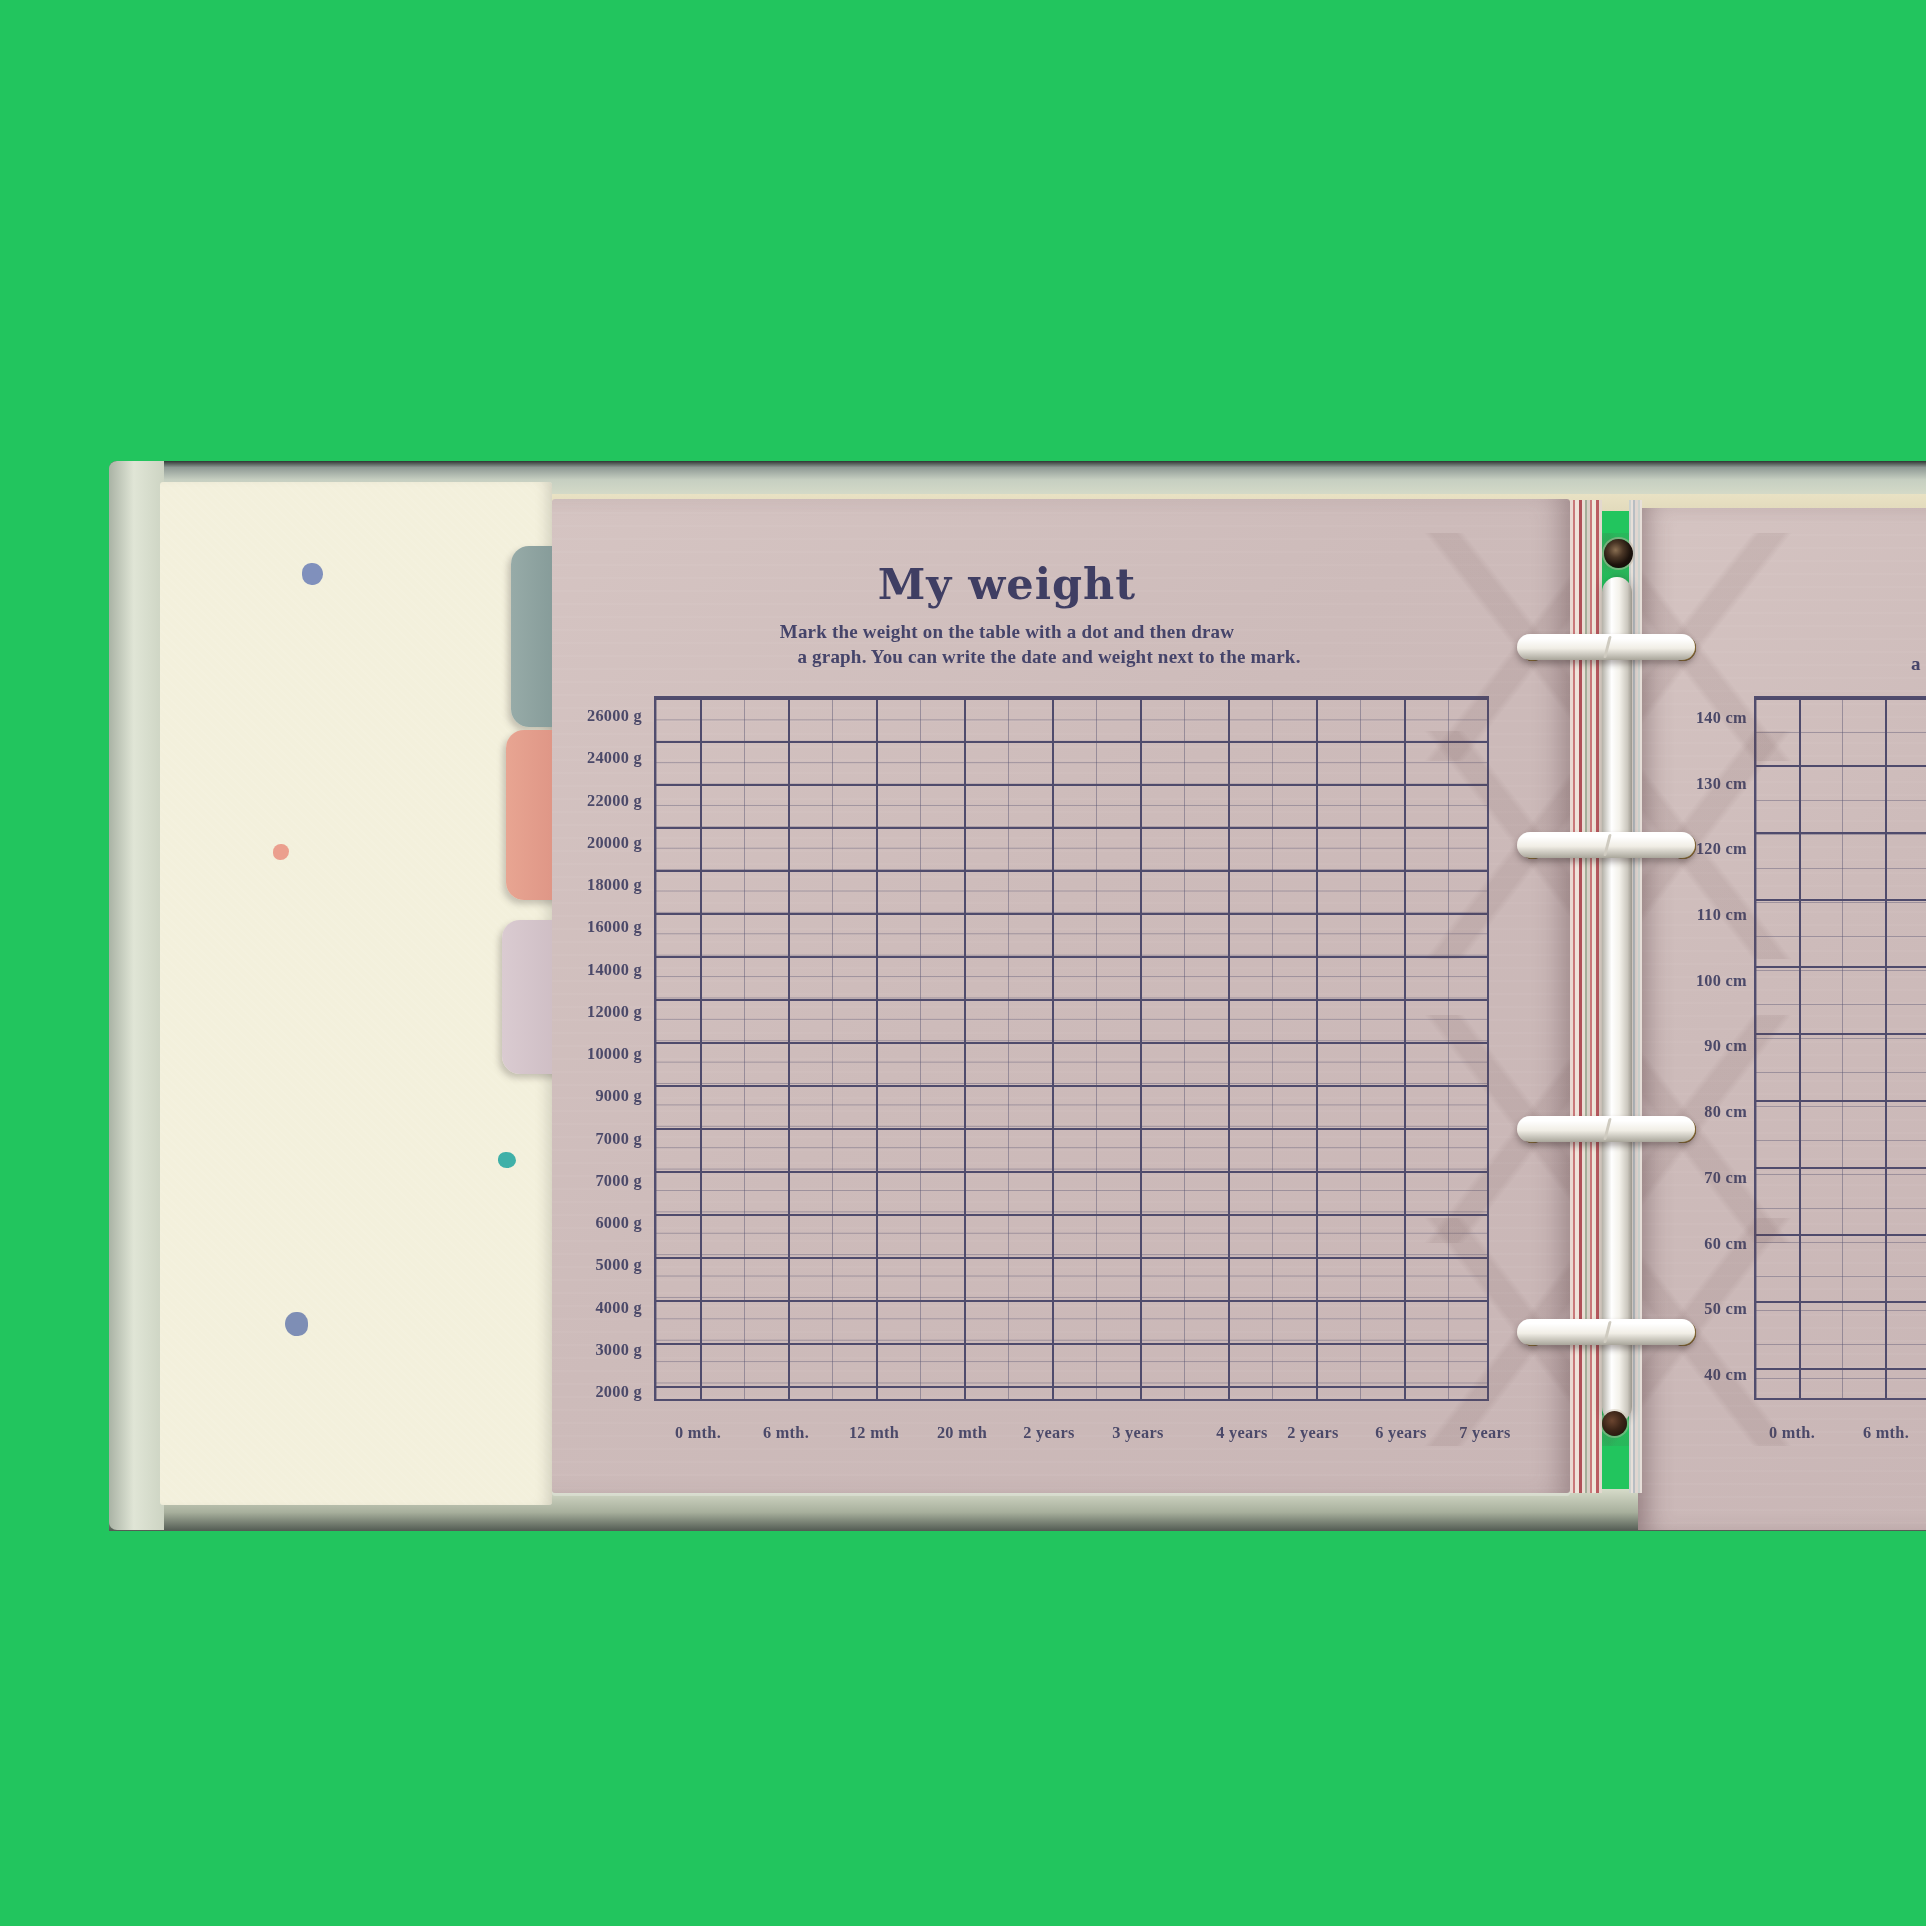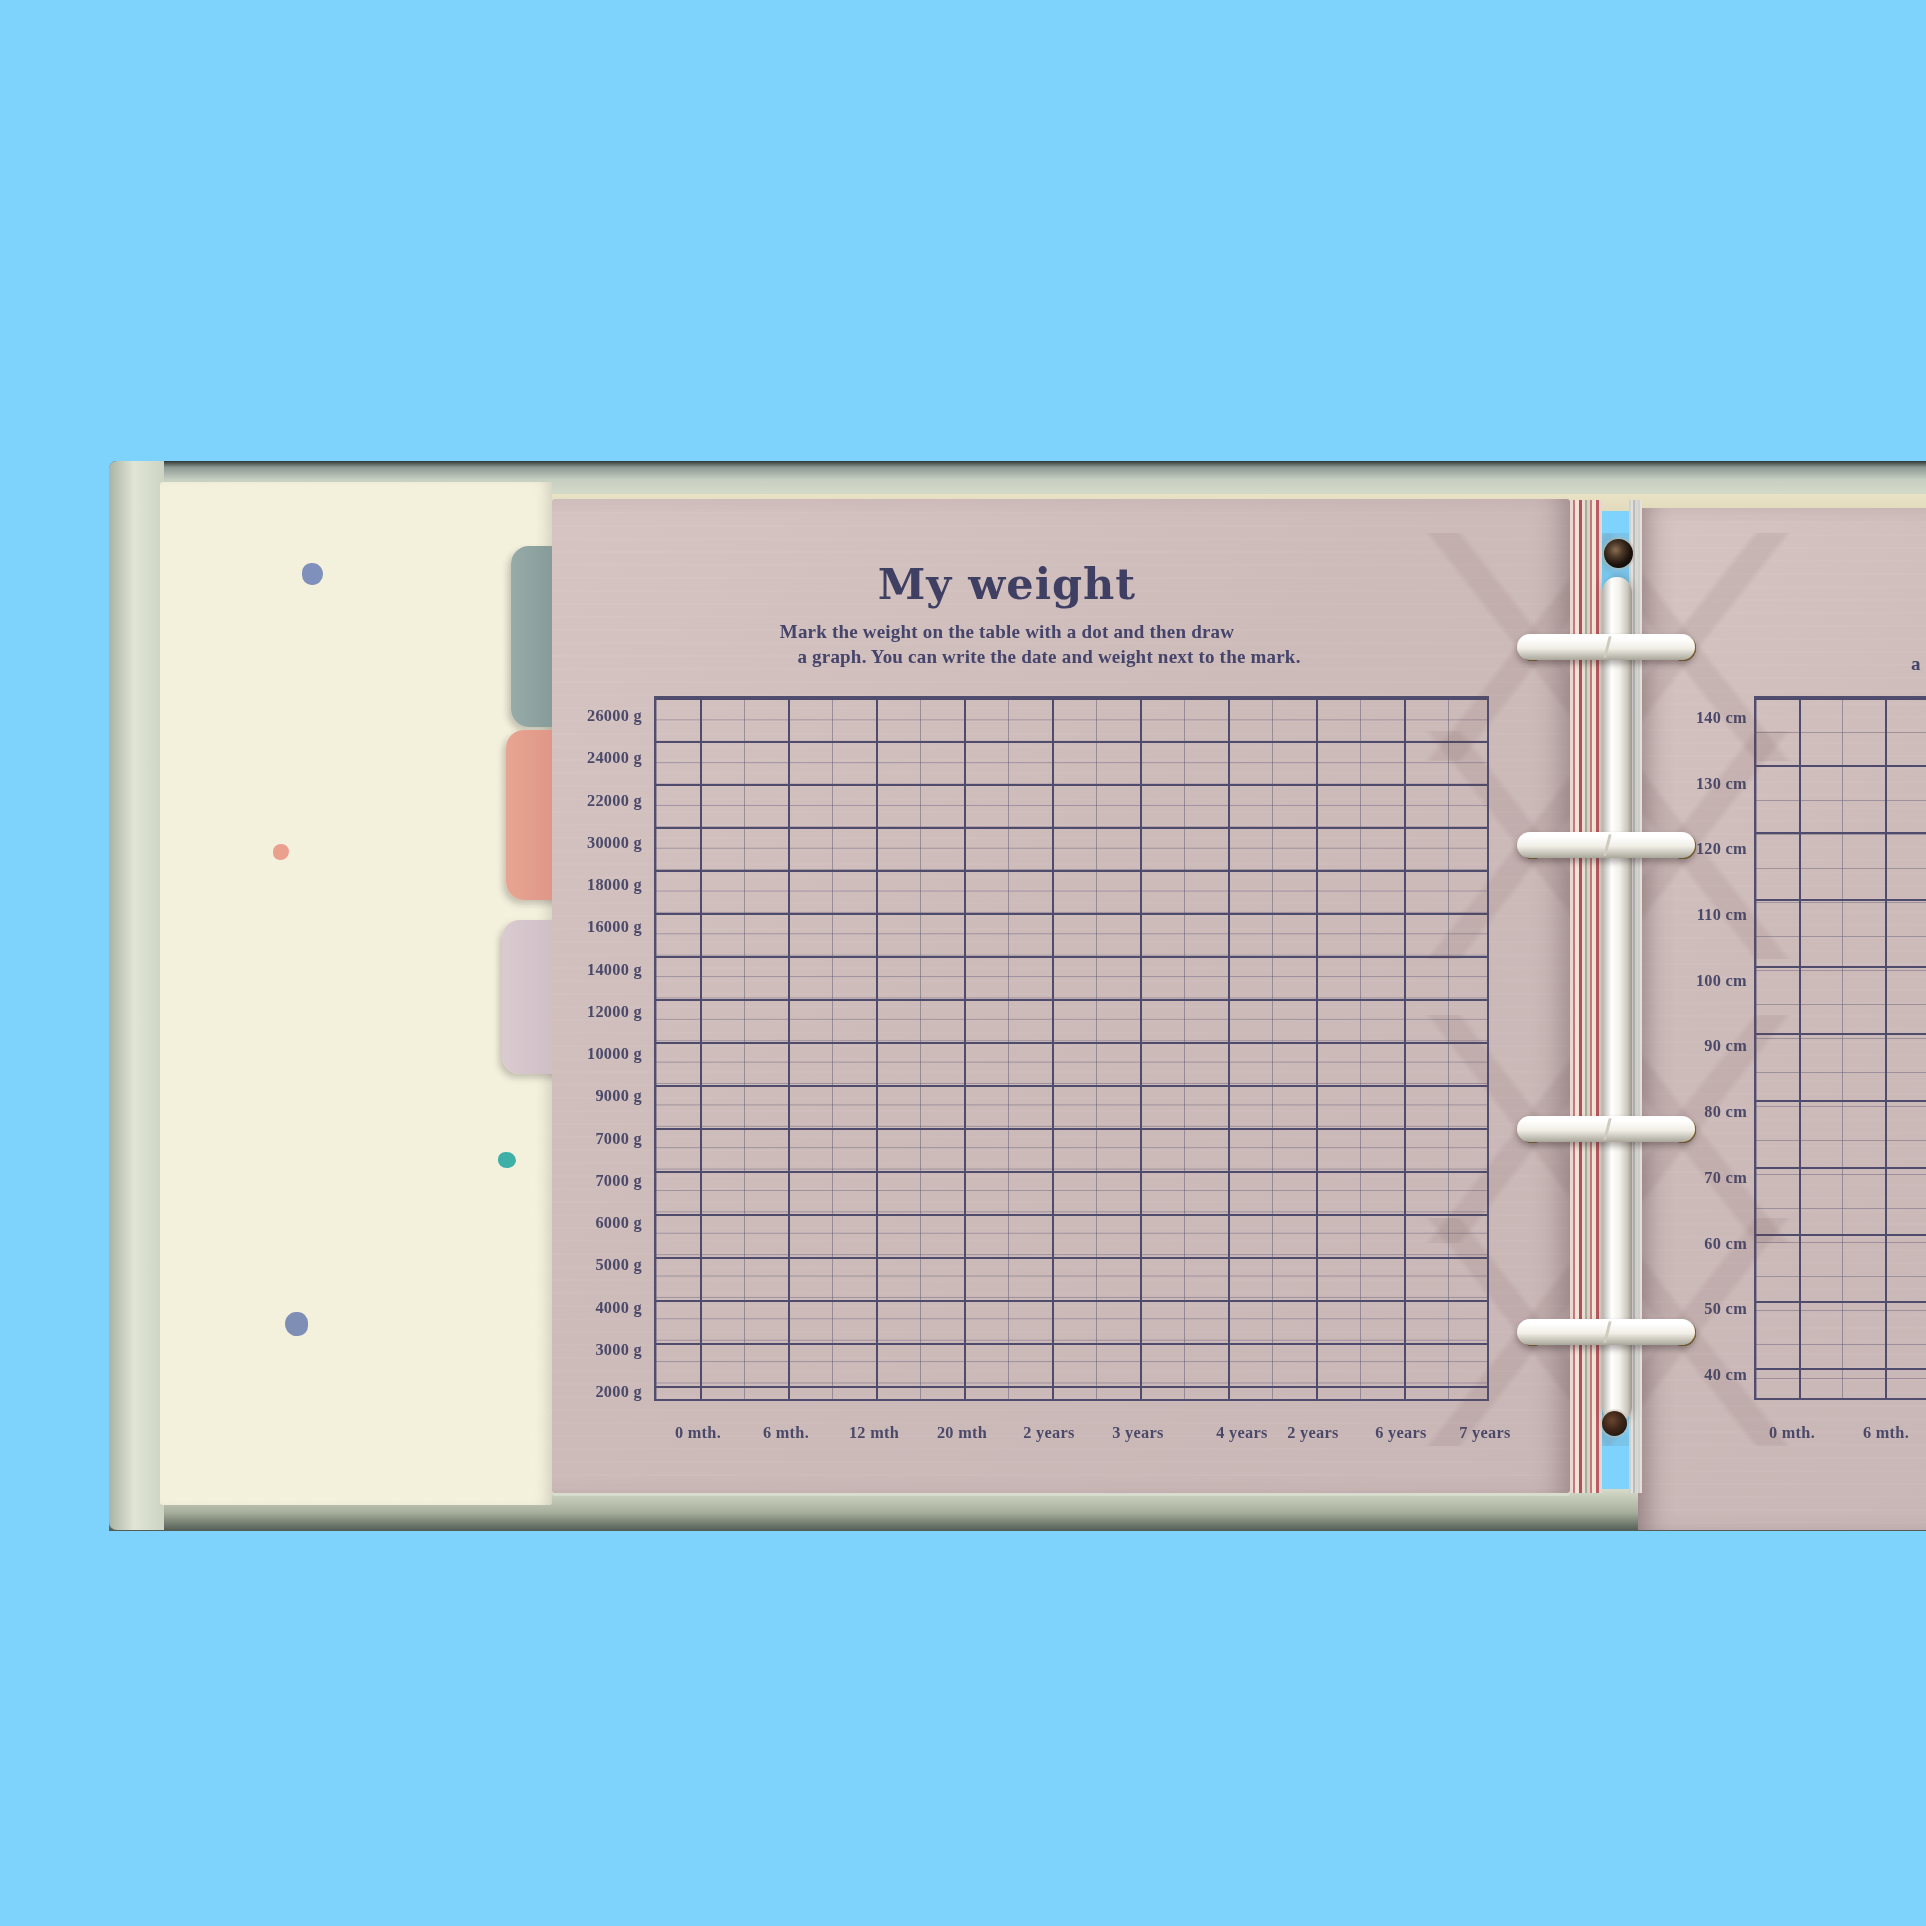--- a/index.html
+++ b/index.html
@@ -1,16 +1,16 @@
 <!DOCTYPE html>
 <html><head>
 <meta charset="utf-8">
 <style>
   html,body{margin:0;padding:0;background:#000;}
-  .stage{position:relative;width:1927px;height:1927px;background:#7dd3fc;overflow:hidden;
+  .stage{position:relative;width:1927px;height:1927px;background:#22c55e;overflow:hidden;
          font-family:"Liberation Serif",serif;}
   .abs{position:absolute;}
 
   
   .cover-top{left:109px;top:461px;width:1818px;height:36px;
     background:linear-gradient(to bottom,#2f3734 0%,#8f9a95 18%,#c6cfc1 52%,#d7dcc9 100%);
     border-radius:8px 0 0 0;}
   .cover-left{left:109px;top:461px;width:55px;height:1069px;
     background:linear-gradient(to right,#aab3a5,#e0e5d6 45%,#cdd4c3);
     border-radius:8px 0 0 8px;}
@@ -133,21 +133,21 @@
   <div class="abs main-page page-pink"></div>
 
   <div class="abs page-title" style="left:1007px;top:559px;">My weight</div>
   <div class="abs instr" style="left:1007px;top:621px;">Mark the weight on the table with a dot and then draw</div>
   <div class="abs instr" style="left:1049px;top:646px;">a graph. You can write the date and weight next to the mark.</div>
 
   <div class="abs ytick-col col-main">
     <span>26000 g</span>
     <span>24000 g</span>
     <span>22000 g</span>
-    <span>30000 g</span>
+    <span>20000 g</span>
     <span>18000 g</span>
     <span>16000 g</span>
     <span>14000 g</span>
     <span>12000 g</span>
     <span>10000 g</span>
     <span>9000 g</span>
     <span>7000 g</span>
     <span>7000 g</span>
     <span>6000 g</span>
     <span>5000 g</span>

